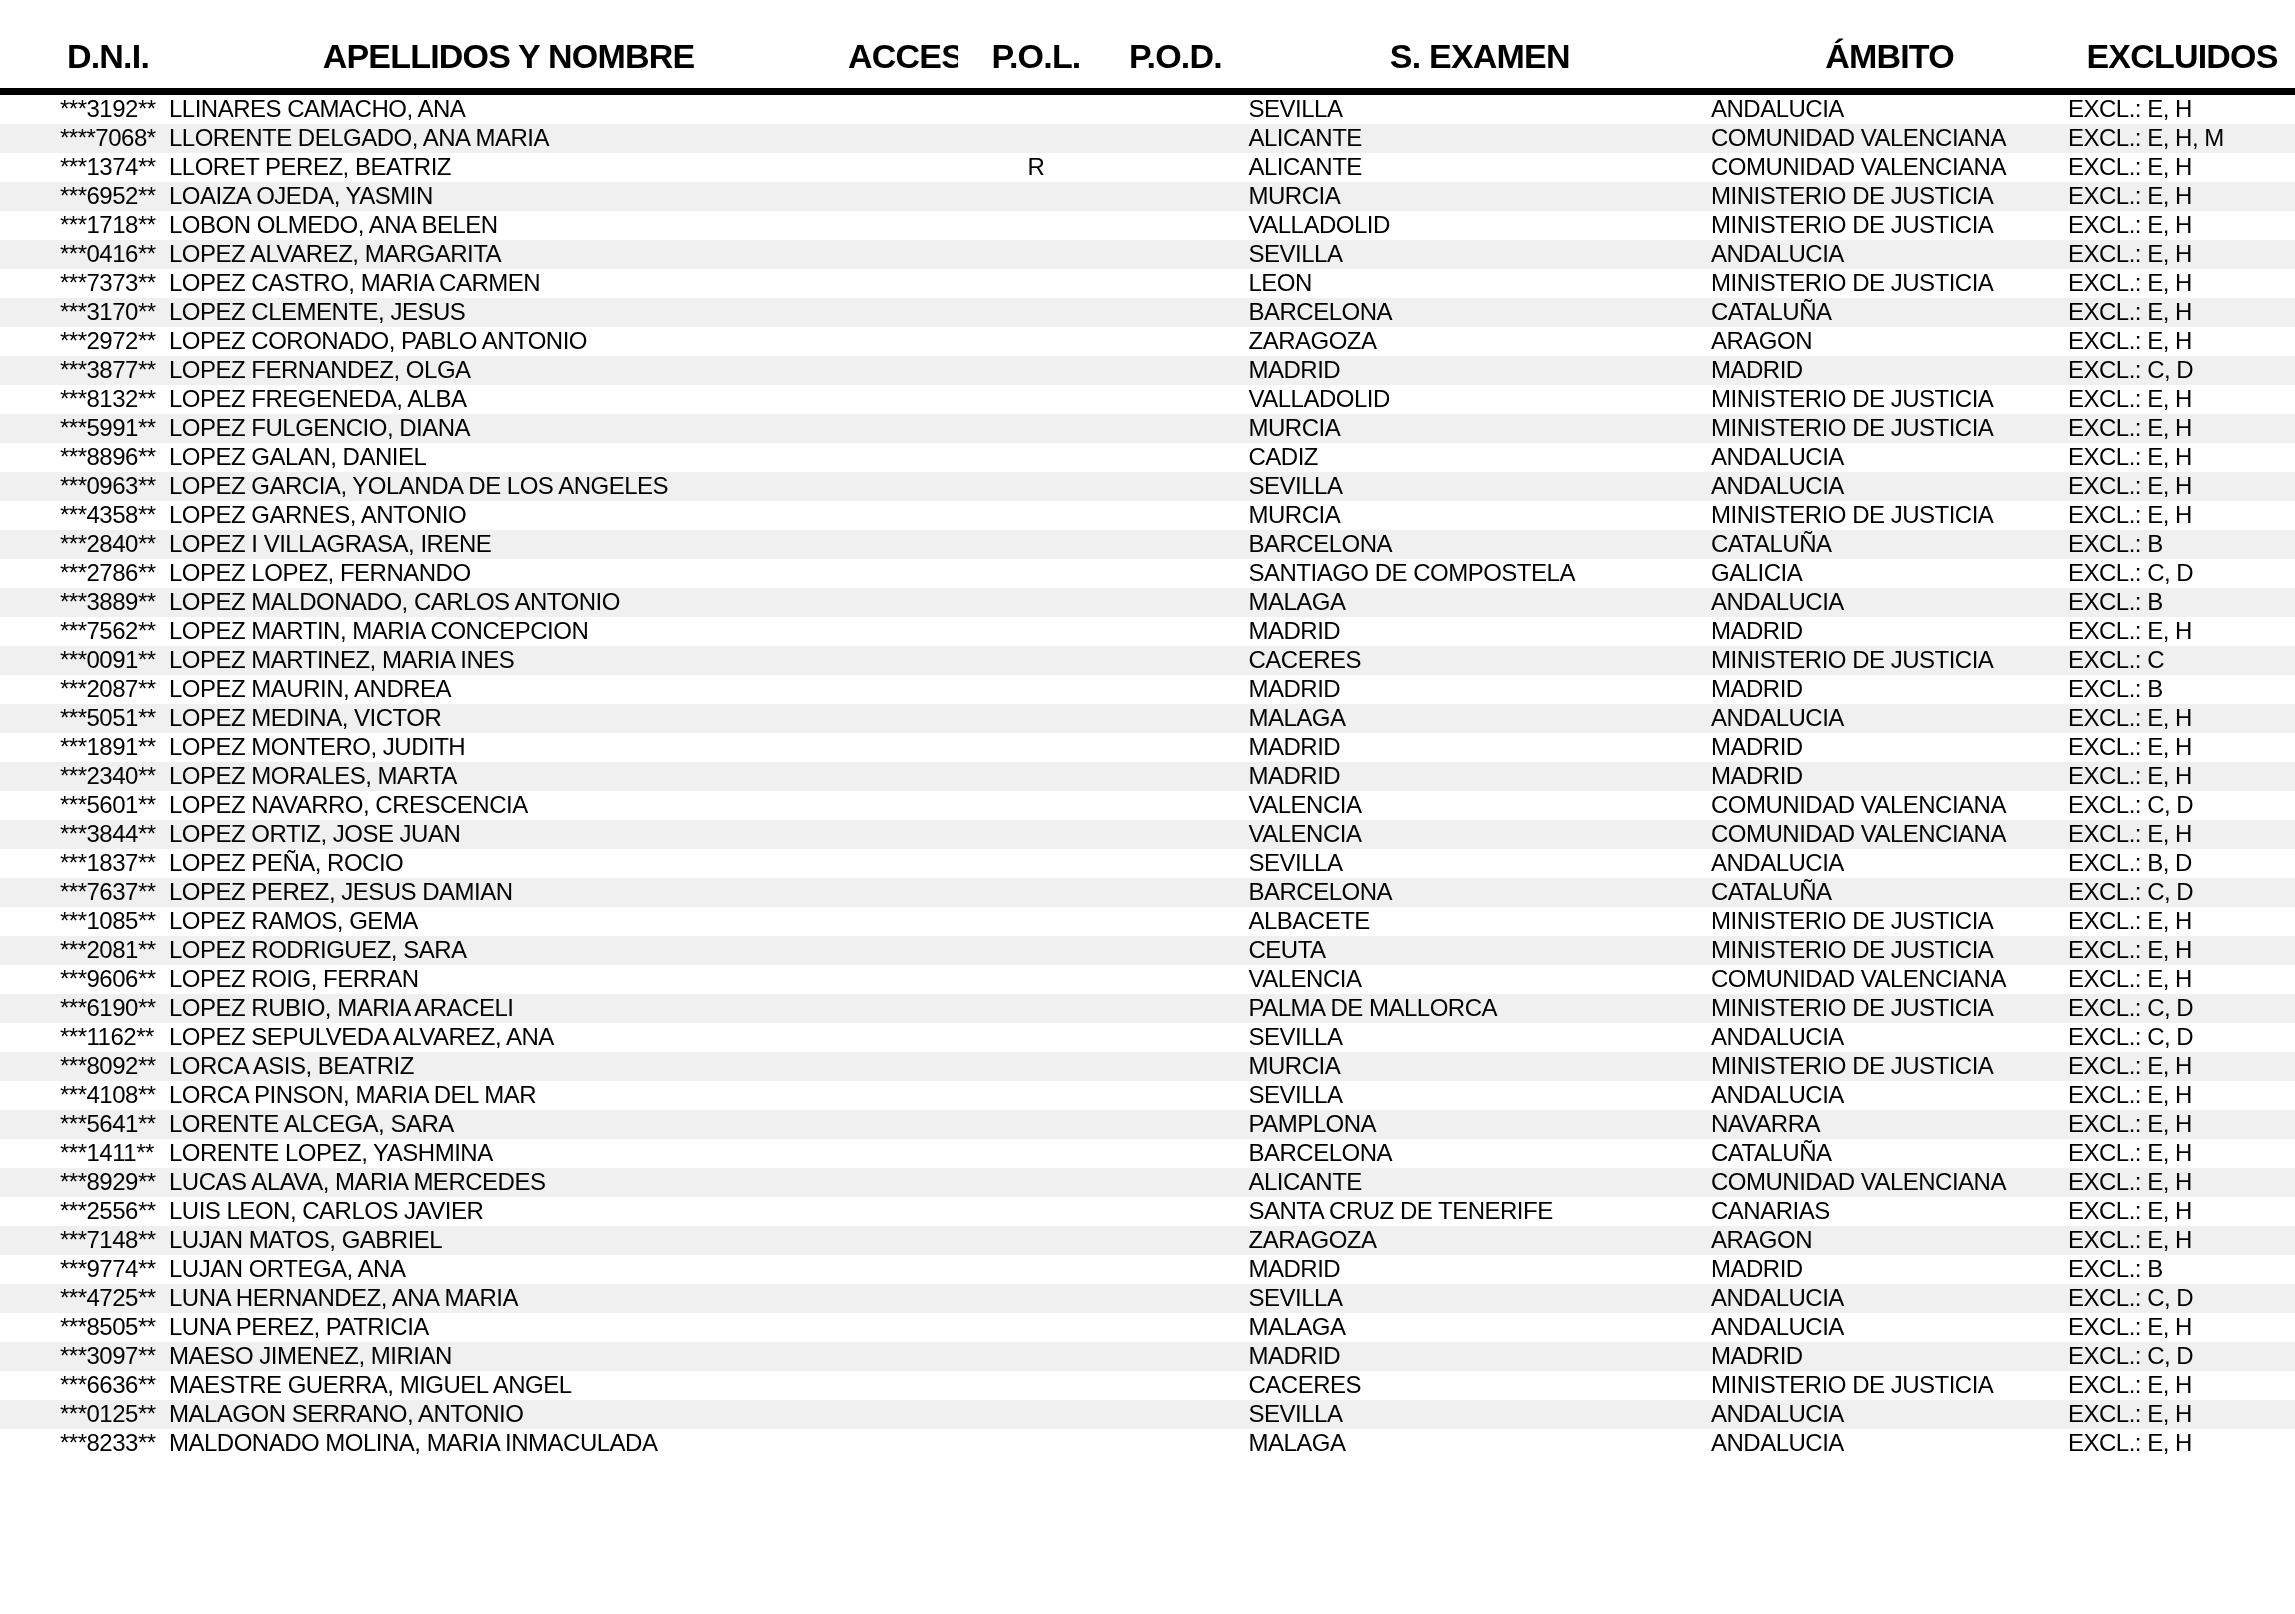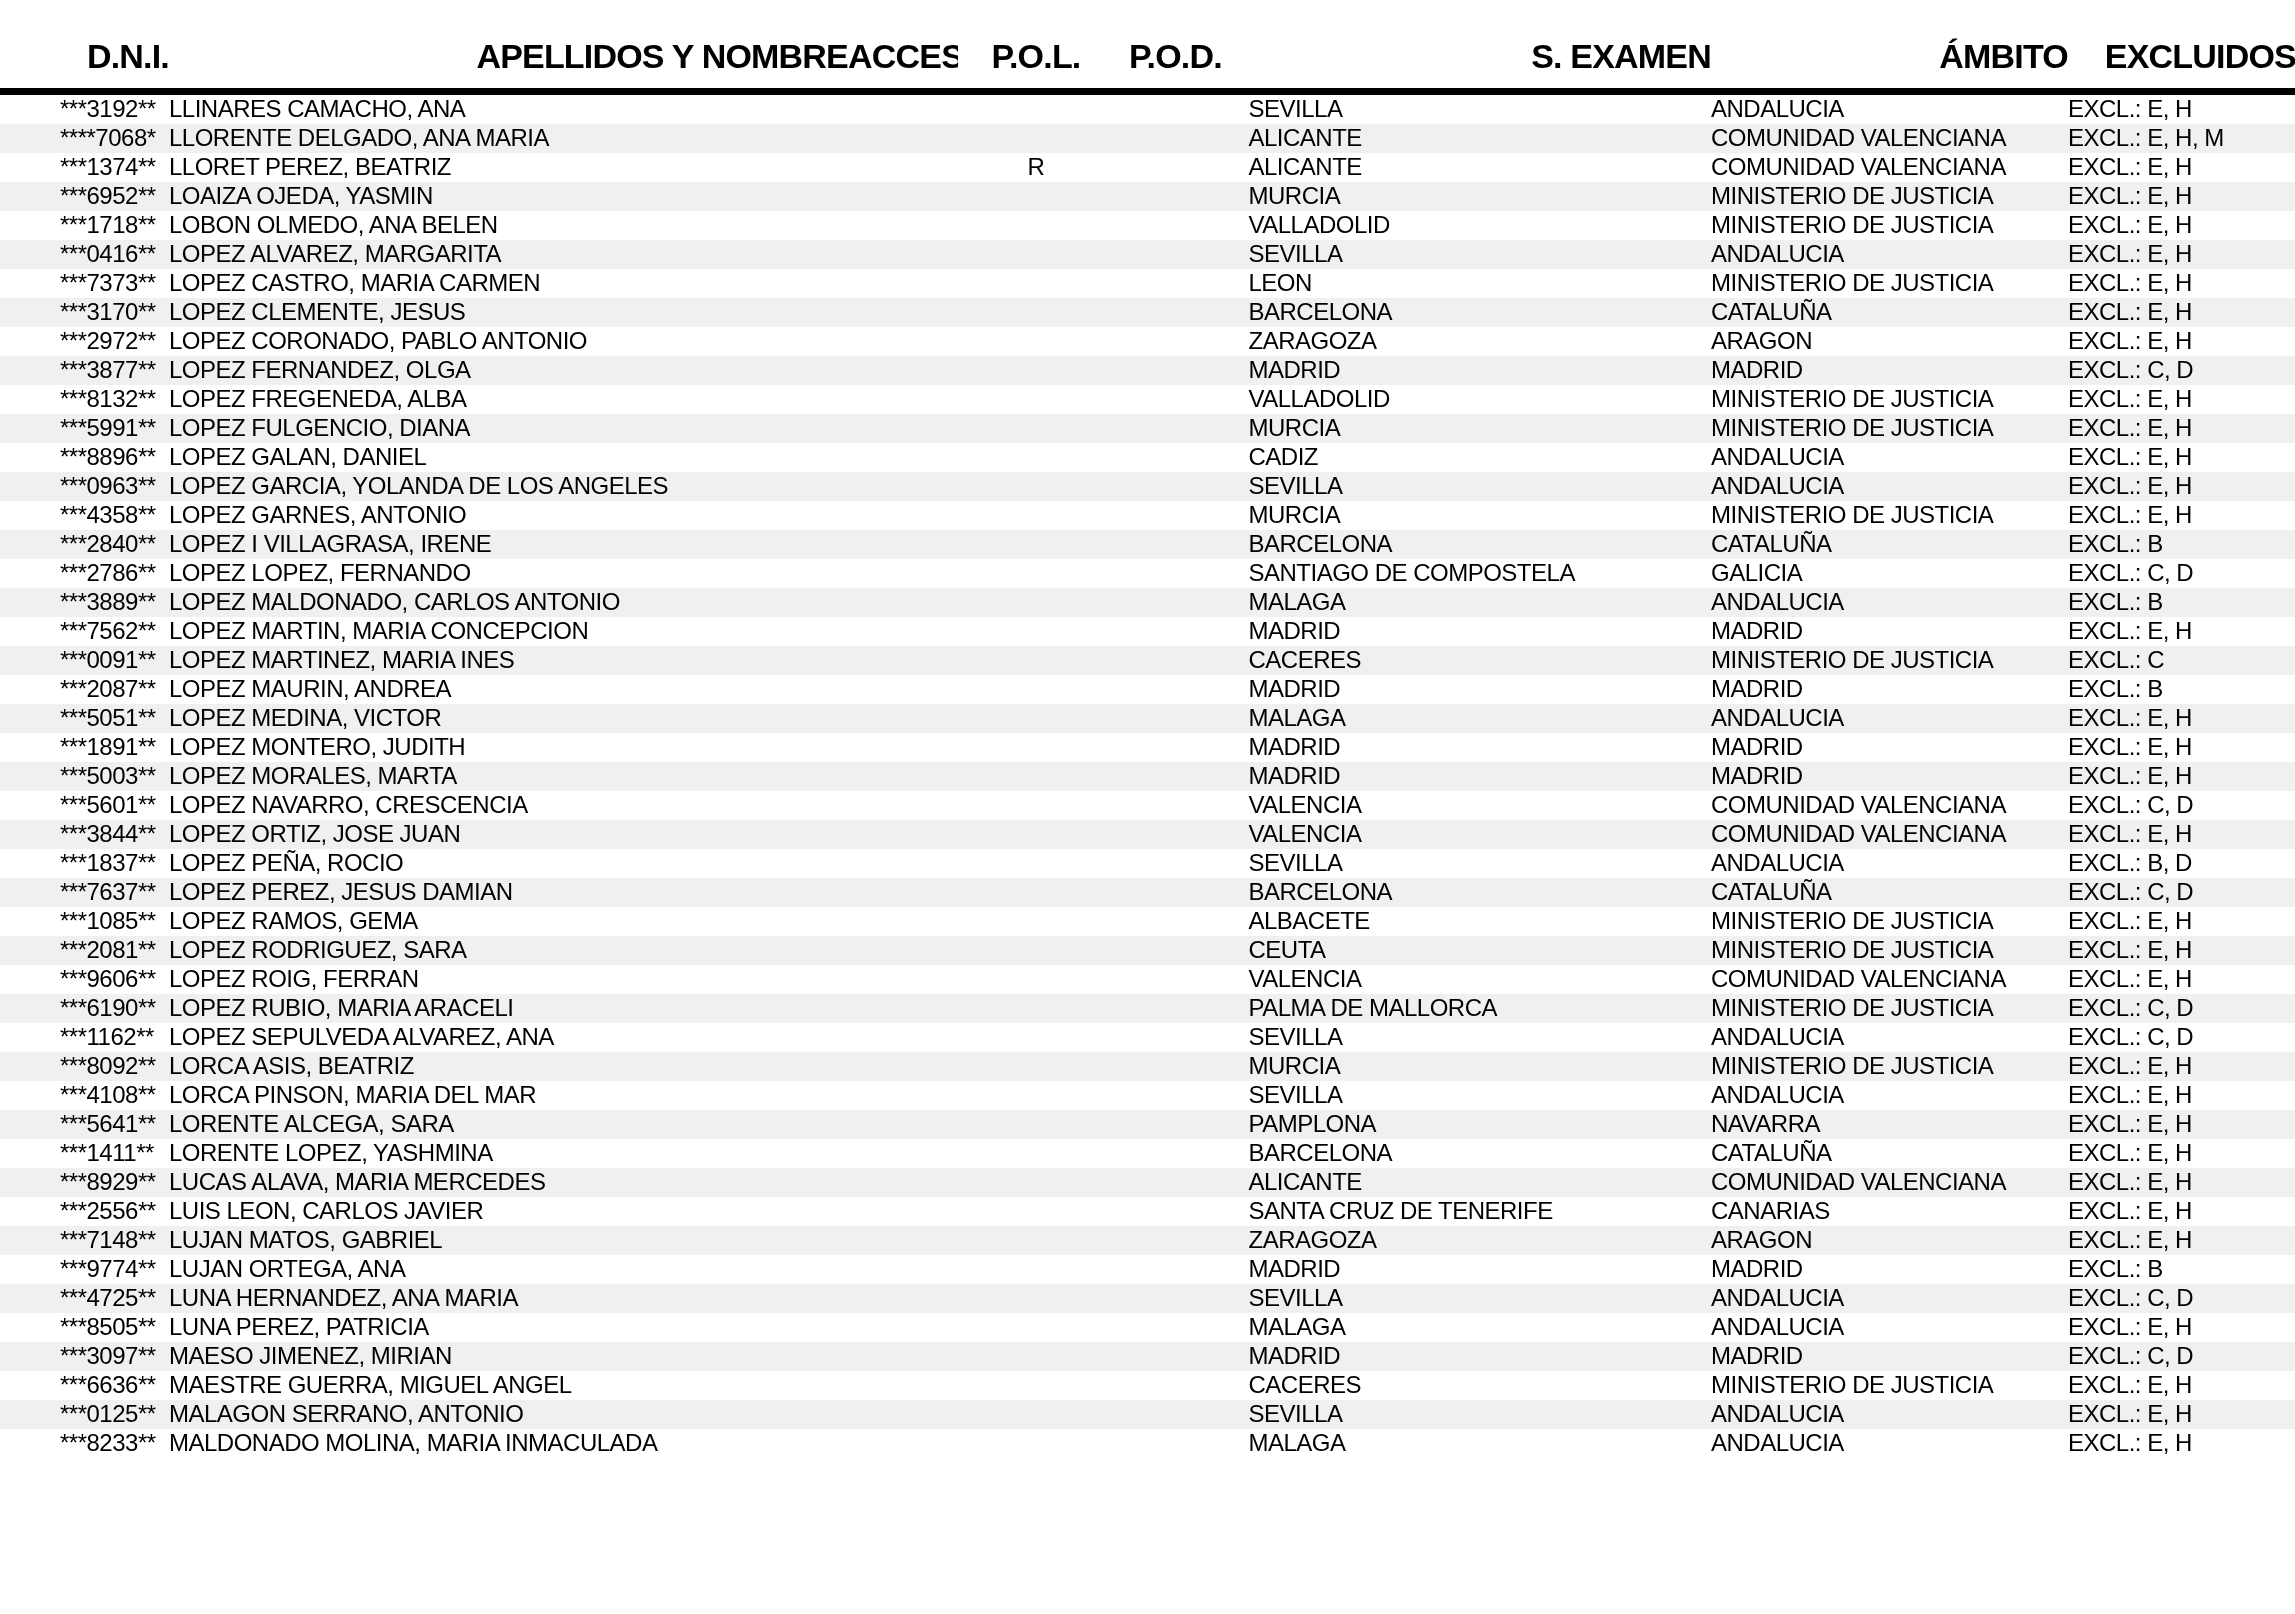--- a/index.html
+++ b/index.html
@@ -27,21 +27,21 @@
   col.c-ambito   { width: 357px; }
   col.c-excluidos{ width: 228px; }
 
   thead th {
     height: 76px;
     vertical-align: bottom;
     padding: 0 0 11.5px 0;
     font-size: 34px;
     font-weight: bold;
     letter-spacing: -0.8px;
-    text-align: right;
+    text-align: center;
     border-bottom: 7.4px solid #000000;
     white-space: nowrap;
     overflow: hidden;
   }
   thead th.h-dni    { padding-left: 47px; }
   thead th.h-center { text-align: center; }
   thead th.h-examen { padding-left: 11.5px; }
 
   tbody td {
     height: 29px;
@@ -334,21 +334,21 @@
     <td class="d-center"></td>
     <td class="d-center"></td>
     <td class="d-center"></td>
     <td class="d-examen">MADRID</td>
     <td>MADRID</td>
     <td>EXCL.: E, H</td>
   </tr>
 
 
   <tr>
-    <td class="d-dni">***5003**</td>
+    <td class="d-dni">***2340**</td>
     <td>LOPEZ MORALES, MARTA</td>
     <td class="d-center"></td>
     <td class="d-center"></td>
     <td class="d-center"></td>
     <td class="d-examen">MADRID</td>
     <td>MADRID</td>
     <td>EXCL.: E, H</td>
   </tr>
 
   <tr>

